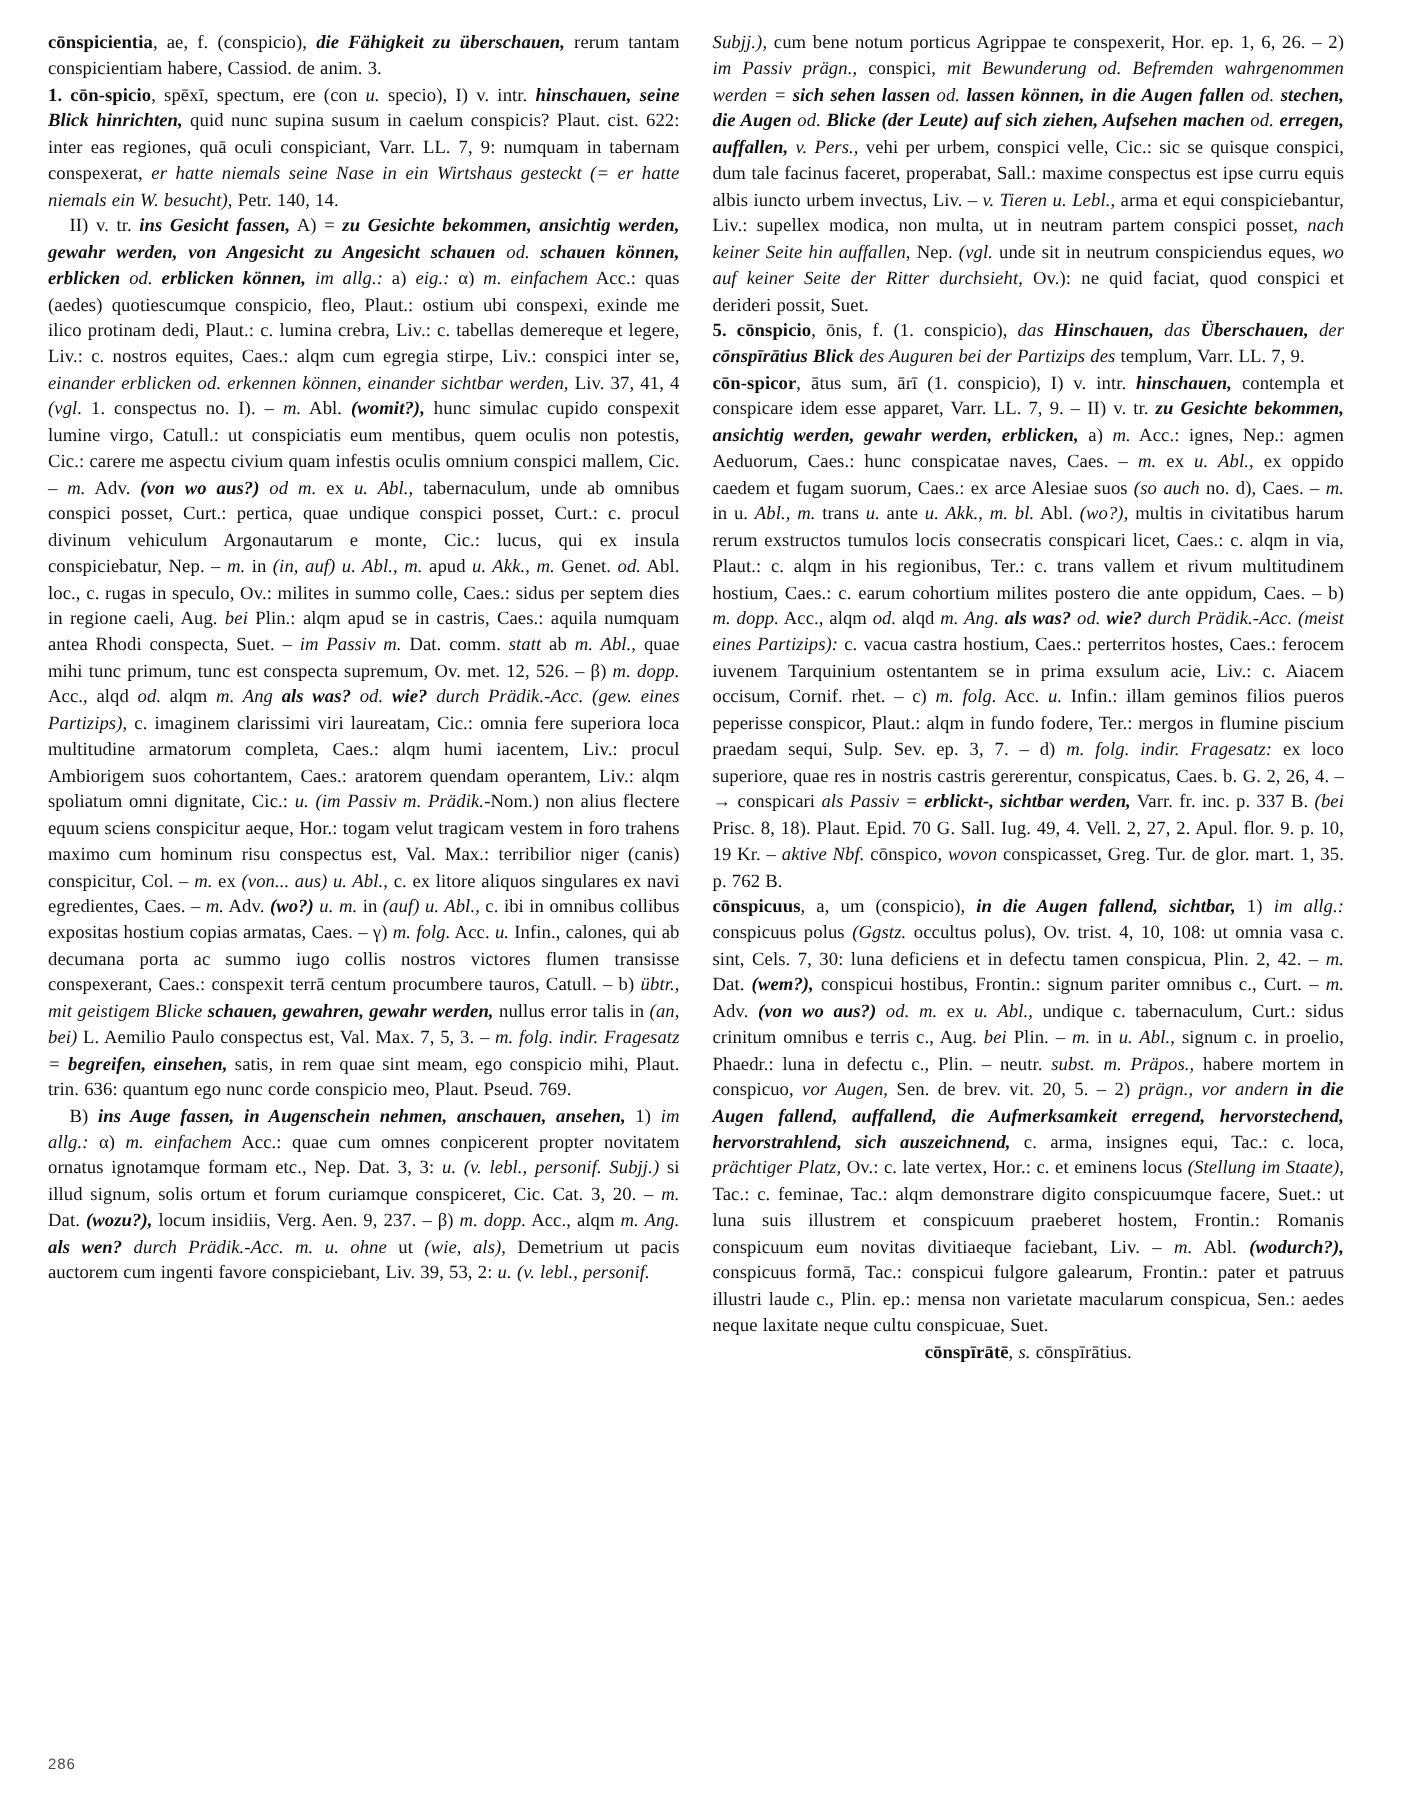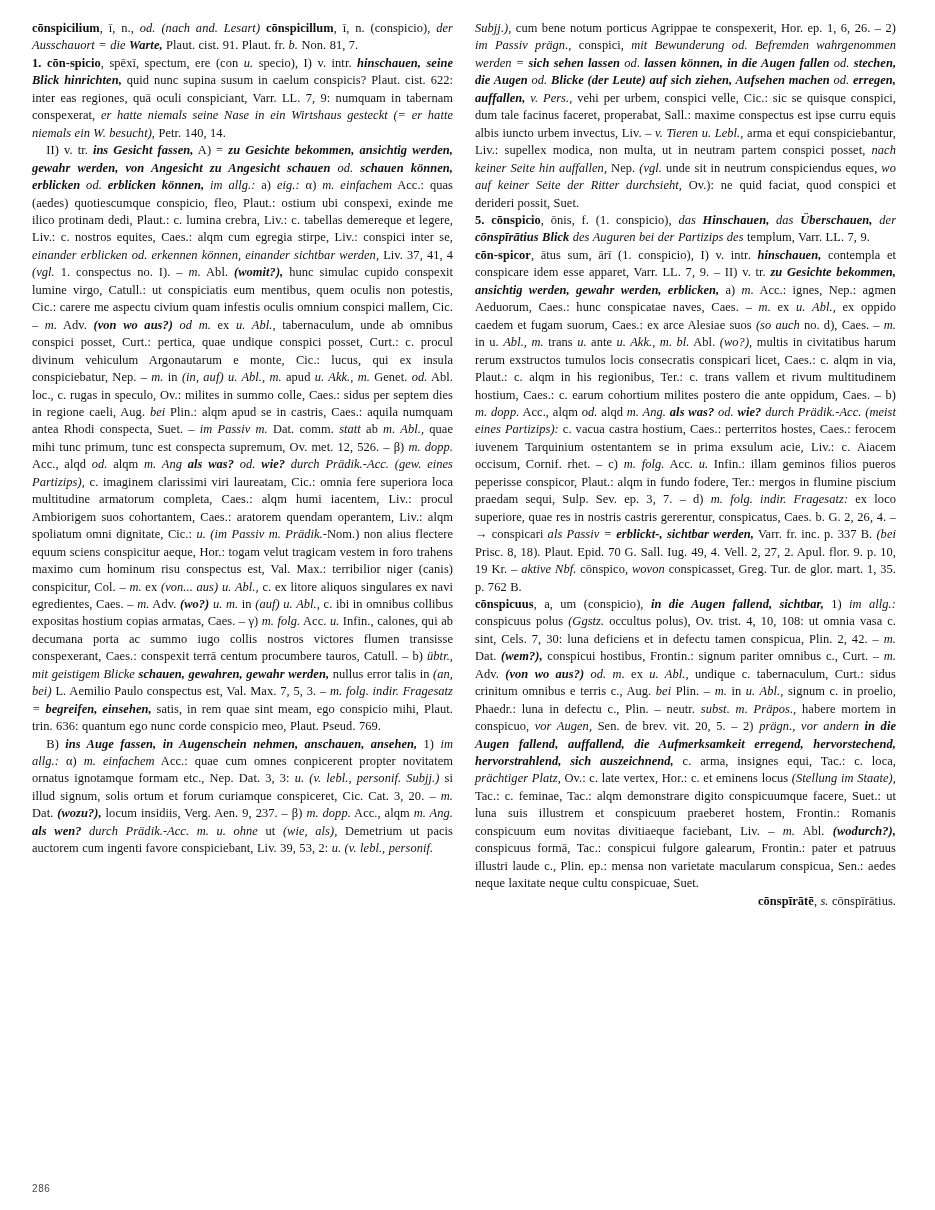--- a/index.html
+++ b/index.html
@@ -57,37 +57,37 @@
   }
   
   .lemma {
     font-weight: bold;
   }
   .i { font-style: italic; }
   .bi { font-style: italic; font-weight: bold; }
   .folio {
     position: absolute;
     left: 32px;
-    bottom: 16px;
+    bottom: 28px;
     font-family: "Liberation Sans", "DejaVu Sans", sans-serif;
     font-size: 10px;
     color: #4a4a4a;
     letter-spacing: 0.06em;
   }
-  .lastline { text-align: right; }
+  .lastline { text-align: center; }
 </style>
 </head>
 <body>
 
 <div class="page">
   <div class="columns">
 
     <div class="column">
       <div class="col-body">
-        <p class="hang"><span class="lemma">cōnspicilium</span>, ī, n., <span class="i">od. (nach and. Lesart)</span> <span class="lemma">cōnspicillum</span>, ī, n. (conspicio), <span class="i">der Ausschauort = die</span> <span class="bi">Warte,</span> Plaut. cist. 91. Plaut. fr. <span class="i">b.</span> Non. 81, 7.</p>
+        <p class="hang"><span class="lemma">cōnspicientia</span>, ae, f. (conspicio), <span class="bi">die Fähigkeit zu überschauen,</span> rerum tantam conspicientiam habere, Cassiod. de anim. 3.</p>
         <p class="hang"><span class="lemma">1. cōn-spicio</span>, spēxī, spectum, ere (con <span class="i">u.</span> specio), I) v. intr. <span class="bi">hinschauen, seine Blick hinrichten,</span> quid nunc supina susum in caelum conspicis? Plaut. cist. 622: inter eas regiones, quā oculi conspiciant, Varr. LL. 7, 9: numquam in tabernam conspexerat, <span class="i">er hatte niemals seine Nase in ein Wirtshaus gesteckt (= er hatte niemals ein W. besucht),</span> Petr. 140, 14.</p>
         <p class="indent">II) v. tr. <span class="bi">ins Gesicht fassen,</span> A) = <span class="bi">zu Gesichte bekommen, ansichtig werden, gewahr werden, von Angesicht zu Angesicht schauen</span> <span class="i">od.</span> <span class="bi">schauen können, erblicken</span> <span class="i">od.</span> <span class="bi">erblicken können,</span> <span class="i">im allg.:</span> a) <span class="i">eig.:</span> α) <span class="i">m. einfachem</span> Acc.: quas (aedes) quotiescumque conspicio, fleo, Plaut.: ostium ubi conspexi, exinde me ilico protinam dedi, Plaut.: c. lumina crebra, Liv.: c. tabellas demereque et legere, Liv.: c. nostros equites, Caes.: alqm cum egregia stirpe, Liv.: conspici inter se, <span class="i">einander erblicken od. erkennen können, einander sichtbar werden,</span> Liv. 37, 41, 4 <span class="i">(vgl.</span> 1. conspectus no. I). – <span class="i">m.</span> Abl. <span class="bi">(womit?),</span> hunc simulac cupido conspexit lumine virgo, Catull.: ut conspiciatis eum mentibus, quem oculis non potestis, Cic.: carere me aspectu civium quam infestis oculis omnium conspici mallem, Cic. – <span class="i">m.</span> Adv. <span class="bi">(von wo aus?)</span> <span class="i">od m.</span> ex <span class="i">u. Abl.,</span> tabernaculum, unde ab omnibus conspici posset, Curt.: pertica, quae undique conspici posset, Curt.: c. procul divinum vehiculum Argonautarum e monte, Cic.: lucus, qui ex insula conspiciebatur, Nep. – <span class="i">m.</span> in <span class="i">(in, auf) u. Abl., m.</span> apud <span class="i">u. Akk., m.</span> Genet. <span class="i">od.</span> Abl. loc., c. rugas in speculo, Ov.: milites in summo colle, Caes.: sidus per septem dies in regione caeli, Aug. <span class="i">bei</span> Plin.: alqm apud se in castris, Caes.: aquila numquam antea Rhodi conspecta, Suet. – <span class="i">im Passiv m.</span> Dat. comm. <span class="i">statt</span> ab <span class="i">m. Abl.,</span> quae mihi tunc primum, tunc est conspecta supremum, Ov. met. 12, 526. – β) <span class="i">m. dopp.</span> Acc., alqd <span class="i">od.</span> alqm <span class="i">m. Ang</span> <span class="bi">als was?</span> <span class="i">od.</span> <span class="bi">wie?</span> <span class="i">durch Prädik.-Acc. (gew. eines Partizips),</span> c. imaginem clarissimi viri laureatam, Cic.: omnia fere superiora loca multitudine armatorum completa, Caes.: alqm humi iacentem, Liv.: procul Ambiorigem suos cohortantem, Caes.: aratorem quendam operantem, Liv.: alqm spoliatum omni dignitate, Cic.: <span class="i">u. (im Passiv m. Prädik.</span>-Nom.) non alius flectere equum sciens conspicitur aeque, Hor.: togam velut tragicam vestem in foro trahens maximo cum hominum risu conspectus est, Val. Max.: terribilior niger (canis) conspicitur, Col. – <span class="i">m.</span> ex <span class="i">(von... aus) u. Abl.,</span> c. ex litore aliquos singulares ex navi egredientes, Caes. – <span class="i">m.</span> Adv. <span class="bi">(wo?)</span> <span class="i">u. m.</span> in <span class="i">(auf) u. Abl.,</span> c. ibi in omnibus collibus expositas hostium copias armatas, Caes. – γ) <span class="i">m. folg.</span> Acc. <span class="i">u.</span> Infin., calones, qui ab decumana porta ac summo iugo collis nostros victores flumen transisse conspexerant, Caes.: conspexit terrā centum procumbere tauros, Catull. – b) <span class="i">übtr., mit geistigem Blicke</span> <span class="bi">schauen, gewahren, gewahr werden,</span> nullus error talis in <span class="i">(an, bei)</span> L. Aemilio Paulo conspectus est, Val. Max. 7, 5, 3. – <span class="i">m. folg. indir. Fragesatz =</span> <span class="bi">begreifen, einsehen,</span> satis, in rem quae sint meam, ego conspicio mihi, Plaut. trin. 636: quantum ego nunc corde conspicio meo, Plaut. Pseud. 769.</p>
         <p class="indent lastline-block">B) <span class="bi">ins Auge fassen, in Augenschein nehmen, anschauen, ansehen,</span> 1) <span class="i">im allg.:</span> α) <span class="i">m. einfachem</span> Acc.: quae cum omnes conpicerent propter novitatem ornatus ignotamque formam etc., Nep. Dat. 3, 3: <span class="i">u. (v. lebl., personif. Subjj.)</span> si illud signum, solis ortum et forum curiamque conspiceret, Cic. Cat. 3, 20. – <span class="i">m.</span> Dat. <span class="bi">(wozu?),</span> locum insidiis, Verg. Aen. 9, 237. – β) <span class="i">m. dopp.</span> Acc., alqm <span class="i">m. Ang.</span> <span class="bi">als wen?</span> <span class="i">durch Prädik.-Acc. m. u. ohne</span> ut <span class="i">(wie, als),</span> Demetrium ut pacis auctorem cum ingenti favore conspiciebant, Liv. 39, 53, 2: <span class="i">u. (v. lebl., personif.</span></p>
       </div>
     </div>
 
     <div class="column">
       <div class="col-body">
         <p class="hang"><span class="i">Subjj.),</span> cum bene notum porticus Agrippae te conspexerit, Hor. ep. 1, 6, 26. – 2) <span class="i">im Passiv prägn.,</span> conspici, <span class="i">mit Bewunderung od. Befremden wahrgenommen werden =</span> <span class="bi">sich sehen lassen</span> <span class="i">od.</span> <span class="bi">lassen können, in die Augen fallen</span> <span class="i">od.</span> <span class="bi">stechen, die Augen</span> <span class="i">od.</span> <span class="bi">Blicke (der Leute) auf sich ziehen, Aufsehen machen</span> <span class="i">od.</span> <span class="bi">erregen, auffallen,</span> <span class="i">v. Pers.,</span> vehi per urbem, conspici velle, Cic.: sic se quisque conspici, dum tale facinus faceret, properabat, Sall.: maxime conspectus est ipse curru equis albis iuncto urbem invectus, Liv. – <span class="i">v. Tieren u. Lebl.,</span> arma et equi conspiciebantur, Liv.: supellex modica, non multa, ut in neutram partem conspici posset, <span class="i">nach keiner Seite hin auffallen,</span> Nep. <span class="i">(vgl.</span> unde sit in neutrum conspiciendus eques, <span class="i">wo auf keiner Seite der Ritter durchsieht,</span> Ov.): ne quid faciat, quod conspici et derideri possit, Suet.</p>
         <p class="hang"><span class="lemma">5. cōnspicio</span>, ōnis, f. (1. conspicio), <span class="i">das</span> <span class="bi">Hinschauen,</span> <span class="i">das</span> <span class="bi">Überschauen,</span> <span class="i">der</span> <span class="bi">cōnspīrātius Blick</span> <span class="i">des Auguren bei der Partizips des</span> templum, Varr. LL. 7, 9.</p>

